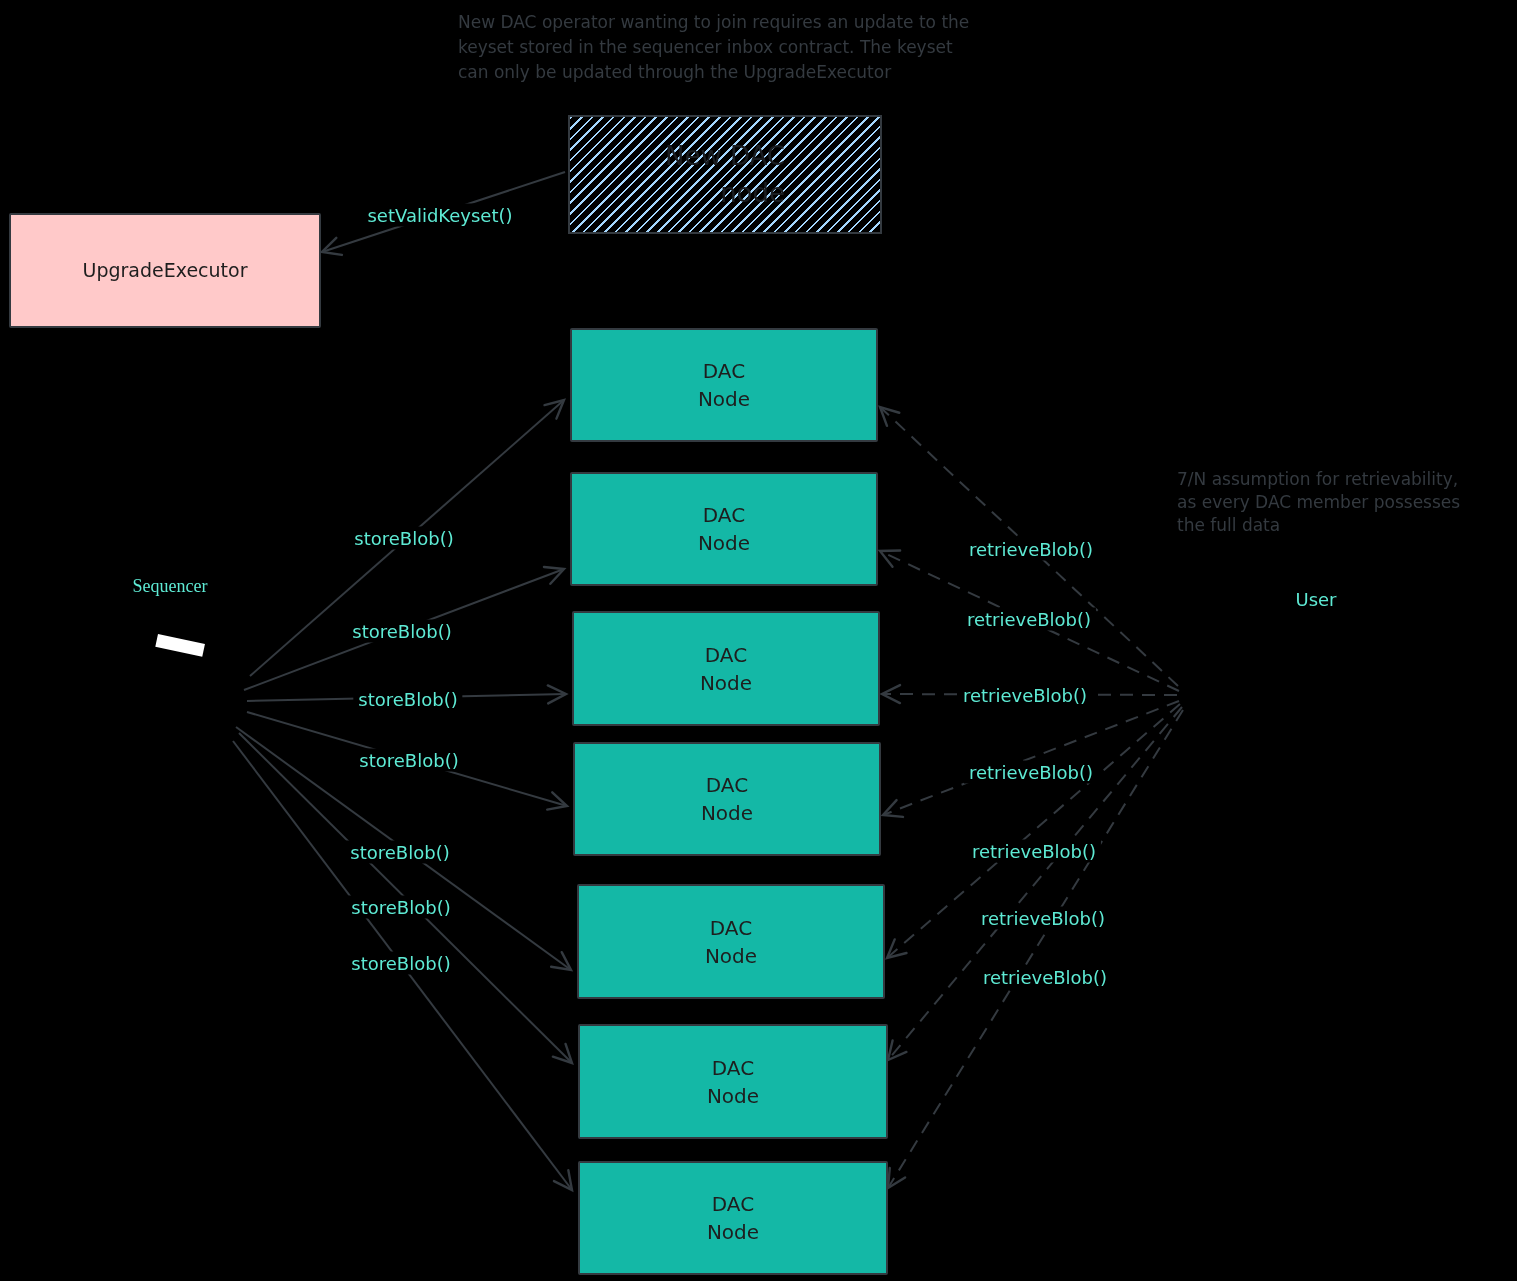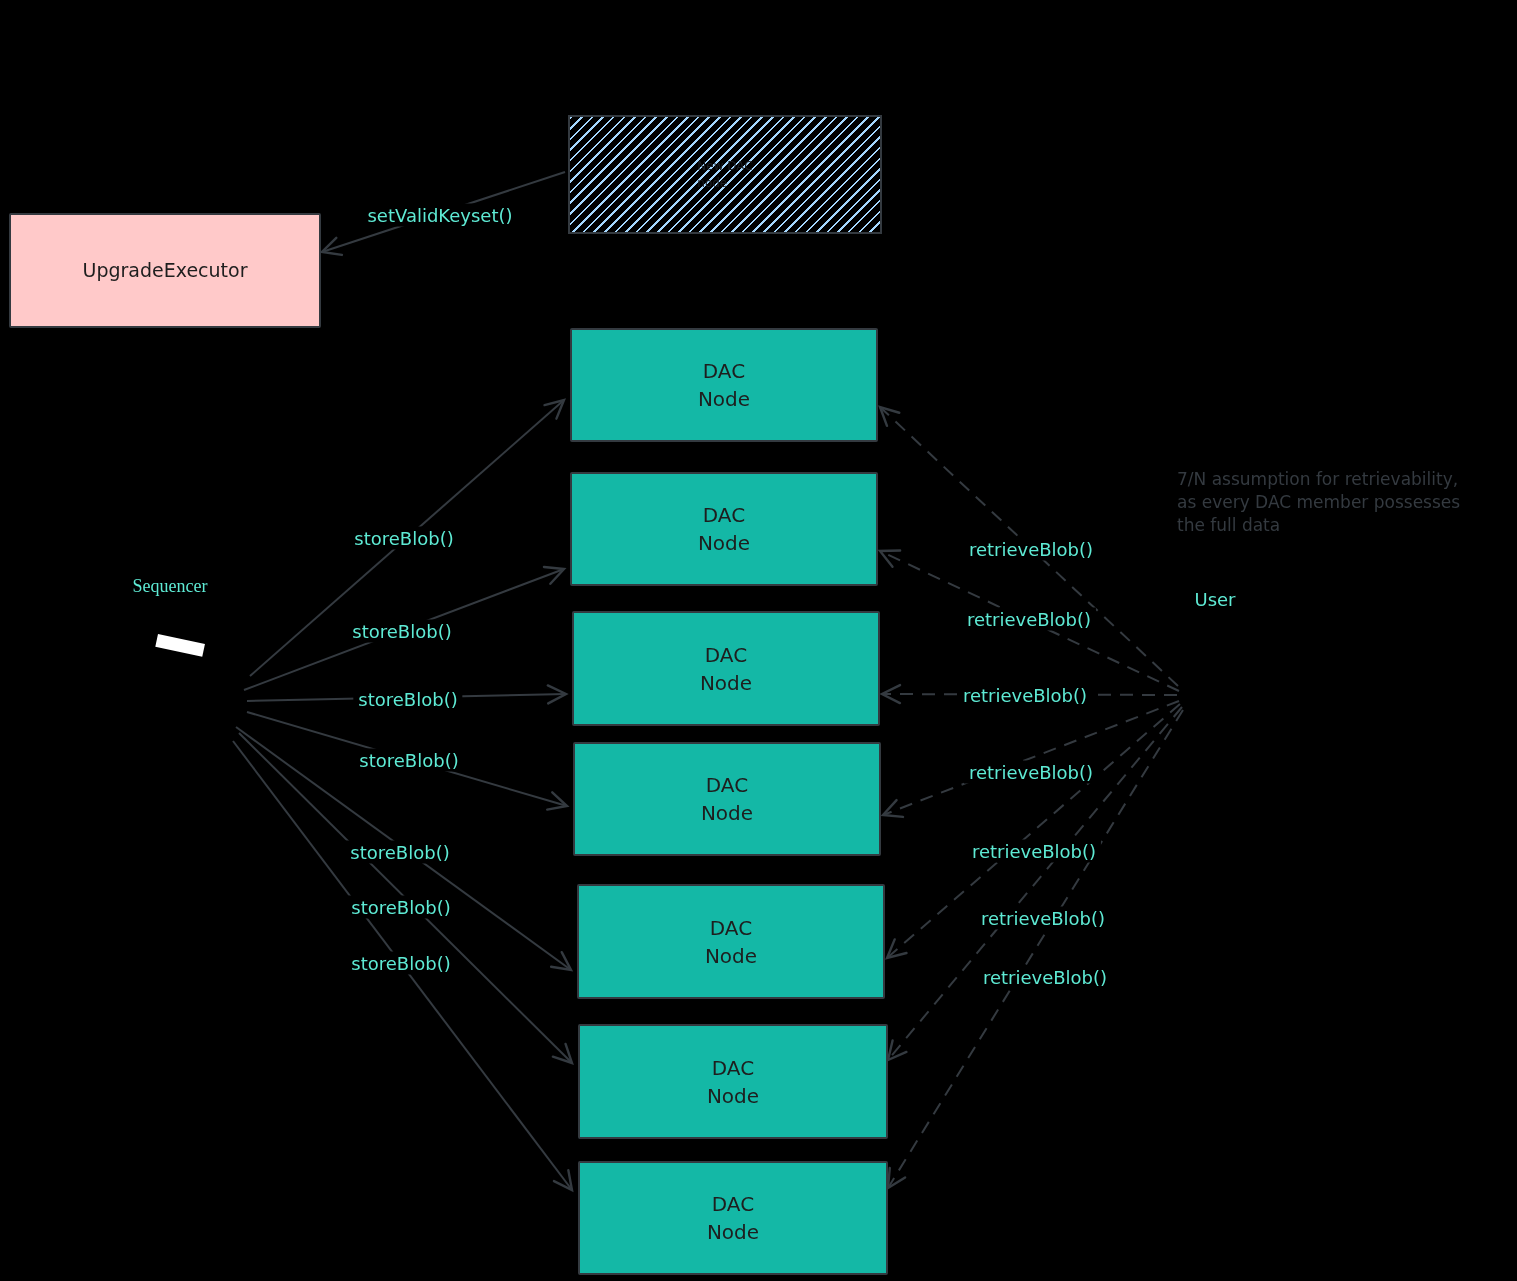--- a/index.html
+++ b/index.html
@@ -7,22 +7,22 @@
           font-family:"DejaVu Sans",sans-serif;}
   .wires{position:absolute;left:0;top:0;z-index:1;}
   .note{position:absolute;color:#343a40;font-size:17px;line-height:25px;white-space:pre-line;z-index:2;}
   .lbl{position:absolute;transform:translate(-50%,-50%);background:#000;color:#5eead4;
        font-size:18px;padding:1px 5px;white-space:nowrap;z-index:3;}
   .box{position:absolute;display:flex;align-items:center;justify-content:center;text-align:center;
        border:2px solid #343a40;border-radius:2px;z-index:2;color:#1e1e1e;font-size:20px;line-height:1.4;}
   .box.blue{background:#14b8a6;}
   .box.pink{background:#ffc9c9;font-size:19px;}
   .box span,.hatch-box span{white-space:pre-line;}
-  .hatch-box{position:absolute;display:flex;align-items:center;justify-content:center;text-align:left;
-       border:2px solid #343a40;z-index:2;color:#1a1d21;font-size:12px;line-height:1.4;
+  .hatch-box{position:absolute;display:flex;align-items:center;justify-content:center;text-align:right;
+       border:2px solid #343a40;z-index:2;color:#1a1d21;font-size:26px;line-height:1.4;
        background:repeating-linear-gradient(135deg,#a5d8ff 0px,#a5d8ff 1.8px,#000 1.8px,#000 7.5px);}
   .seq-icon{position:absolute;left:158px;top:634px;width:48px;height:13px;background:#ffffff;
        transform:rotate(12deg);transform-origin:0 0;z-index:2;}
 </style>
 </head>
 <body>
 
 <div class="canvas">
 
   <svg class="wires" width="1517" height="1281" viewBox="0 0 1517 1281">
@@ -44,39 +44,42 @@
 
     <line x1="1178" y1="686" x2="880" y2="407" stroke="#343a40" stroke-width="2" stroke-dasharray="13 9" marker-end="url(#ah)"></line>
     <line x1="1179" y1="691" x2="880" y2="551" stroke="#343a40" stroke-width="2" stroke-dasharray="13 9" marker-end="url(#ah)"></line>
     <line x1="1177" y1="695" x2="882" y2="694" stroke="#343a40" stroke-width="2" stroke-dasharray="13 9" marker-end="url(#ah)"></line>
     <line x1="1179" y1="701" x2="883" y2="815" stroke="#343a40" stroke-width="2" stroke-dasharray="13 9" marker-end="url(#ah)"></line>
     <line x1="1180" y1="704" x2="887" y2="958" stroke="#343a40" stroke-width="2" stroke-dasharray="13 9" marker-end="url(#ah)"></line>
     <line x1="1182" y1="707" x2="888" y2="1060" stroke="#343a40" stroke-width="2" stroke-dasharray="13 9" marker-end="url(#ah)"></line>
     <line x1="1183" y1="710" x2="888" y2="1188" stroke="#343a40" stroke-width="2" stroke-dasharray="13 9" marker-end="url(#ah)"></line>
   </svg>
 
+  <div class="note" style="left:458px;top:10px;">New DAC operator wanting to join requires an update to the
+keyset stored in the sequencer inbox contract. The keyset
+can only be updated through the UpgradeExecutor</div>
 
   <div class="hatch-box" style="left:568px;top:115px;width:310px;height:115px;">
     <span>New DAC
 node</span>
   </div>
 
   <div class="box pink" style="left:9px;top:213px;width:308px;height:111px;">
     <span>UpgradeExecutor</span>
   </div>
 
   <div class="lbl" style="left:440px;top:215px;">setValidKeyset()</div>
 
   <div class="lbl" style="left:170px;top:586px;font-family:Liberation Serif, serif;">Sequencer</div>
   <div class="seq-icon"></div>
 
   <div class="note" style="left:1177px;top:468px;line-height:23px;">7/N assumption for retrievability,
 as every DAC member possesses
 the full data</div>
-  <div class="lbl" style="left:1215px;top:599px;">User</div>
+  <div class="lbl" style="left:1316px;top:599px;">User</div>
 
   <div class="box blue" style="left:570px;top:328px;width:304px;height:110px;">
       <span>DAC
 Node</span>
     </div>
   <div class="box blue" style="left:570px;top:472px;width:304px;height:110px;">
       <span>DAC
 Node</span>
     </div>
   <div class="box blue" style="left:572px;top:611px;width:304px;height:111px;">

